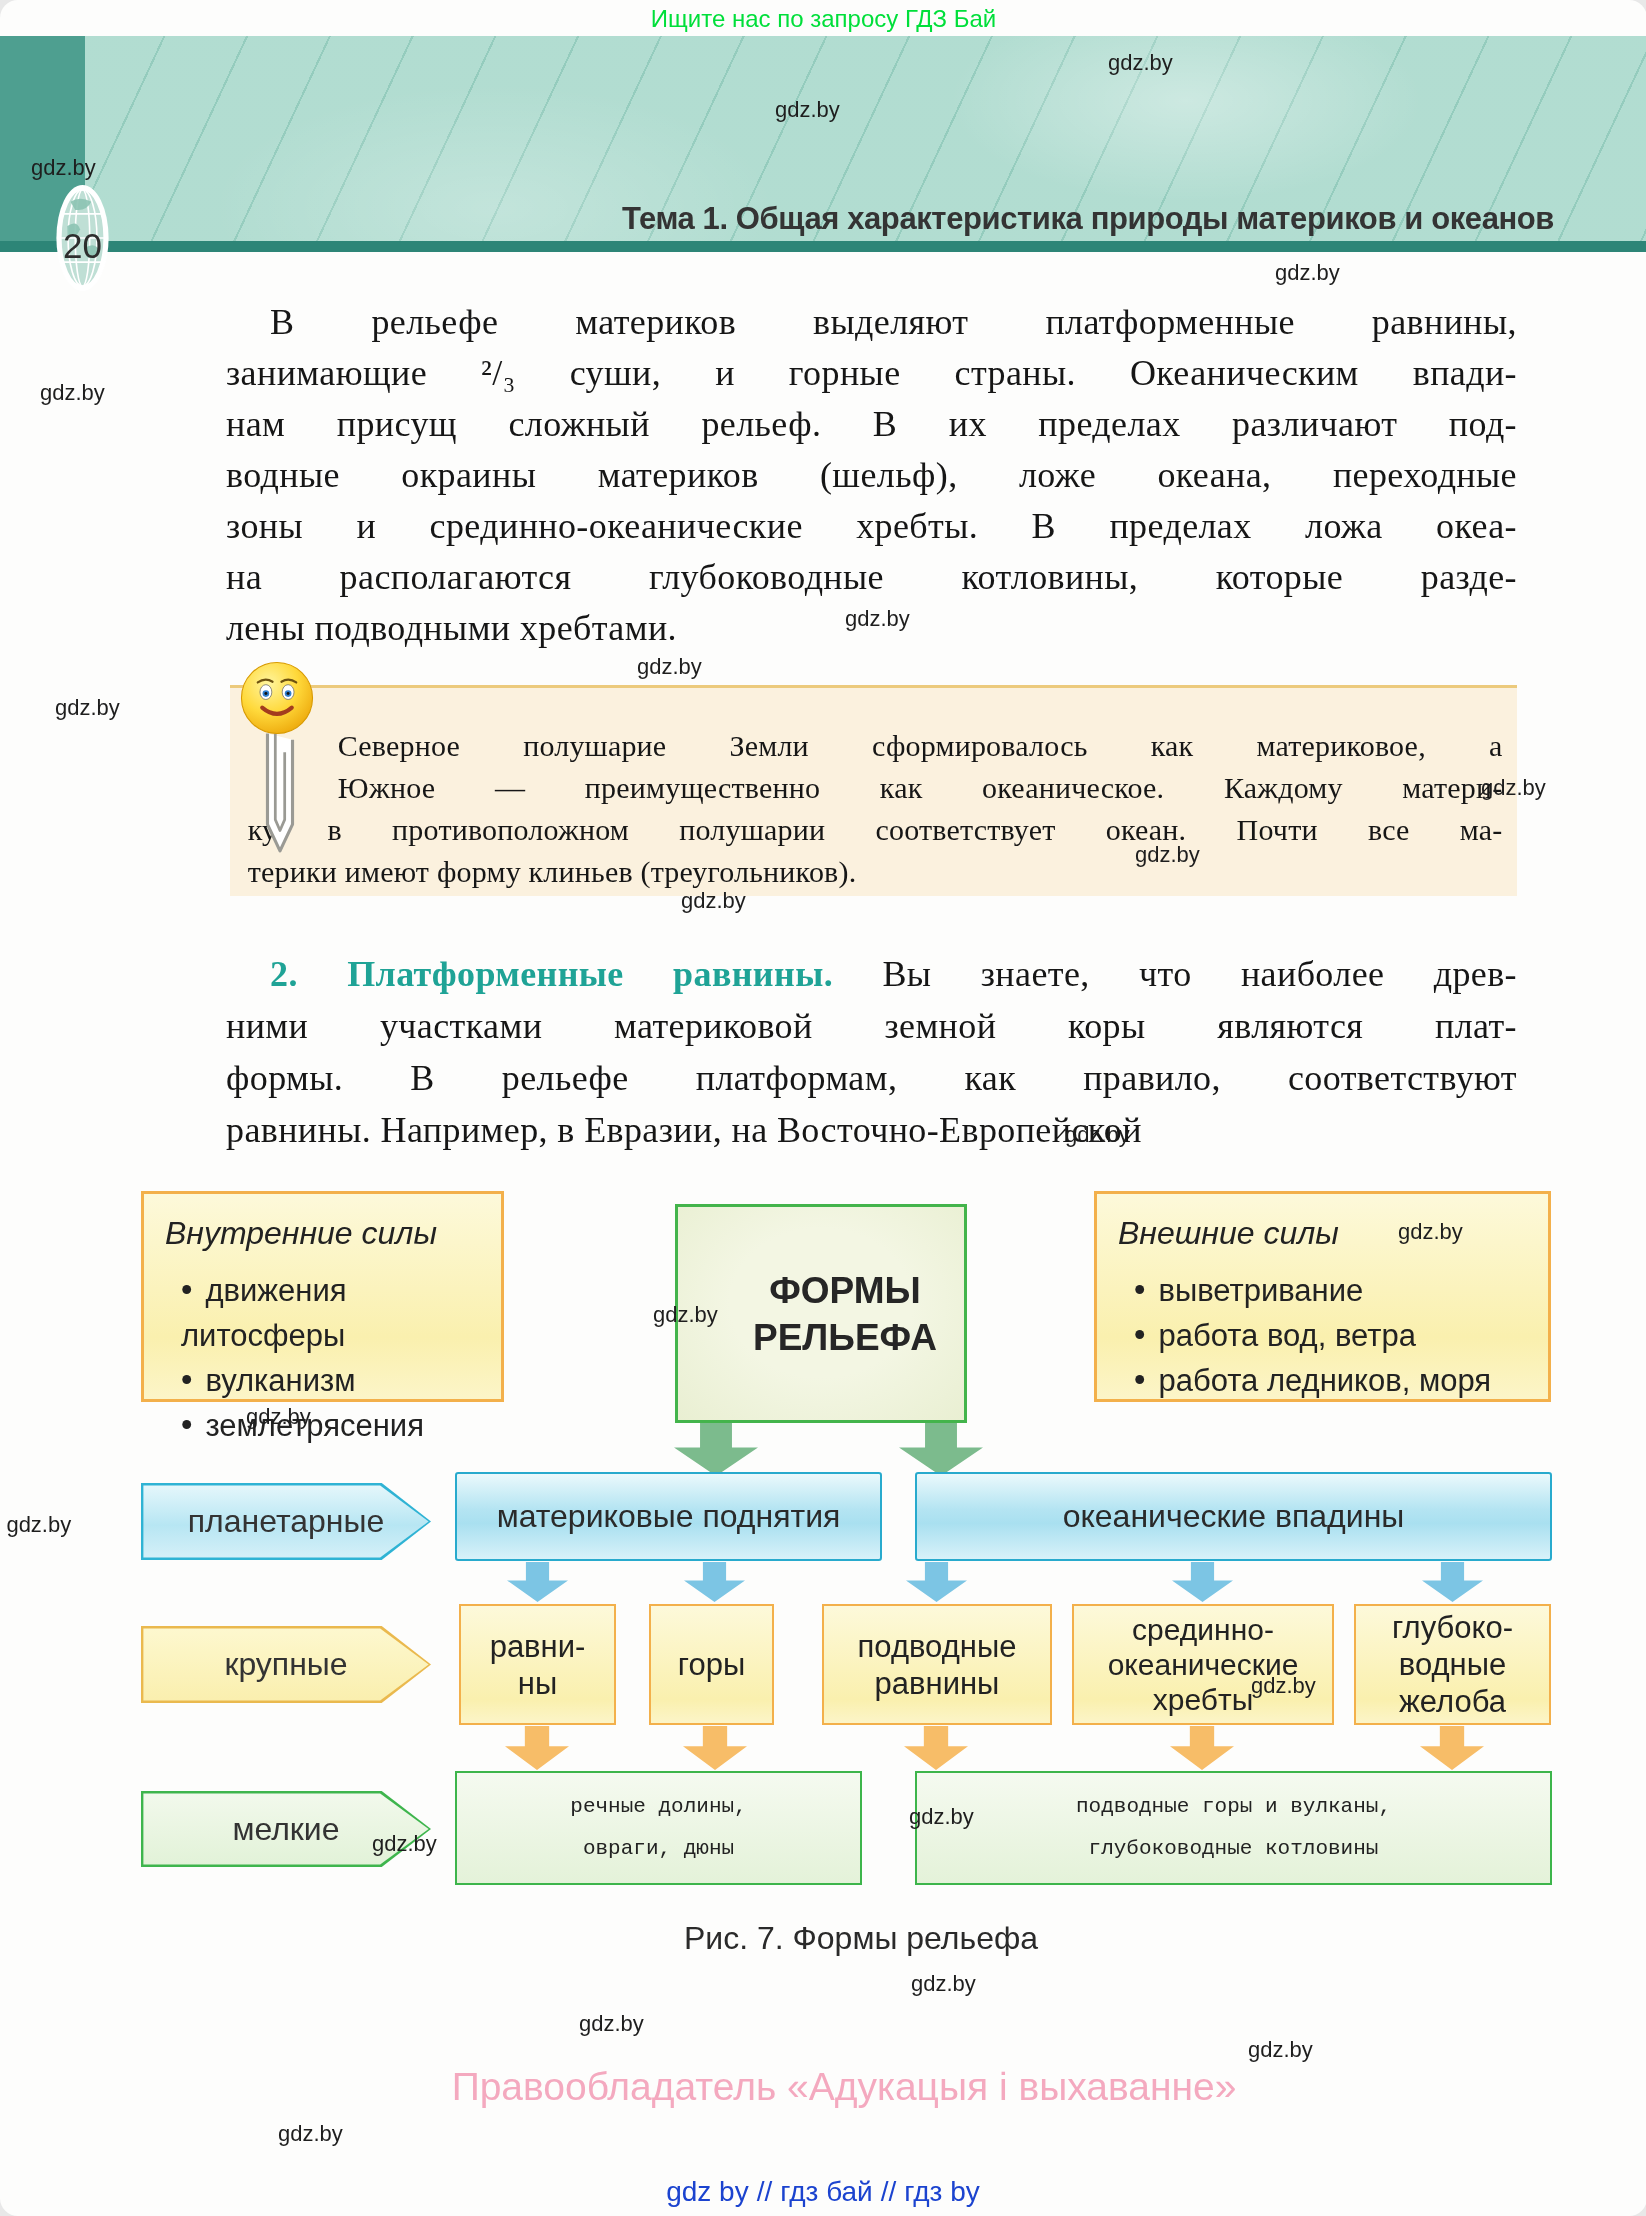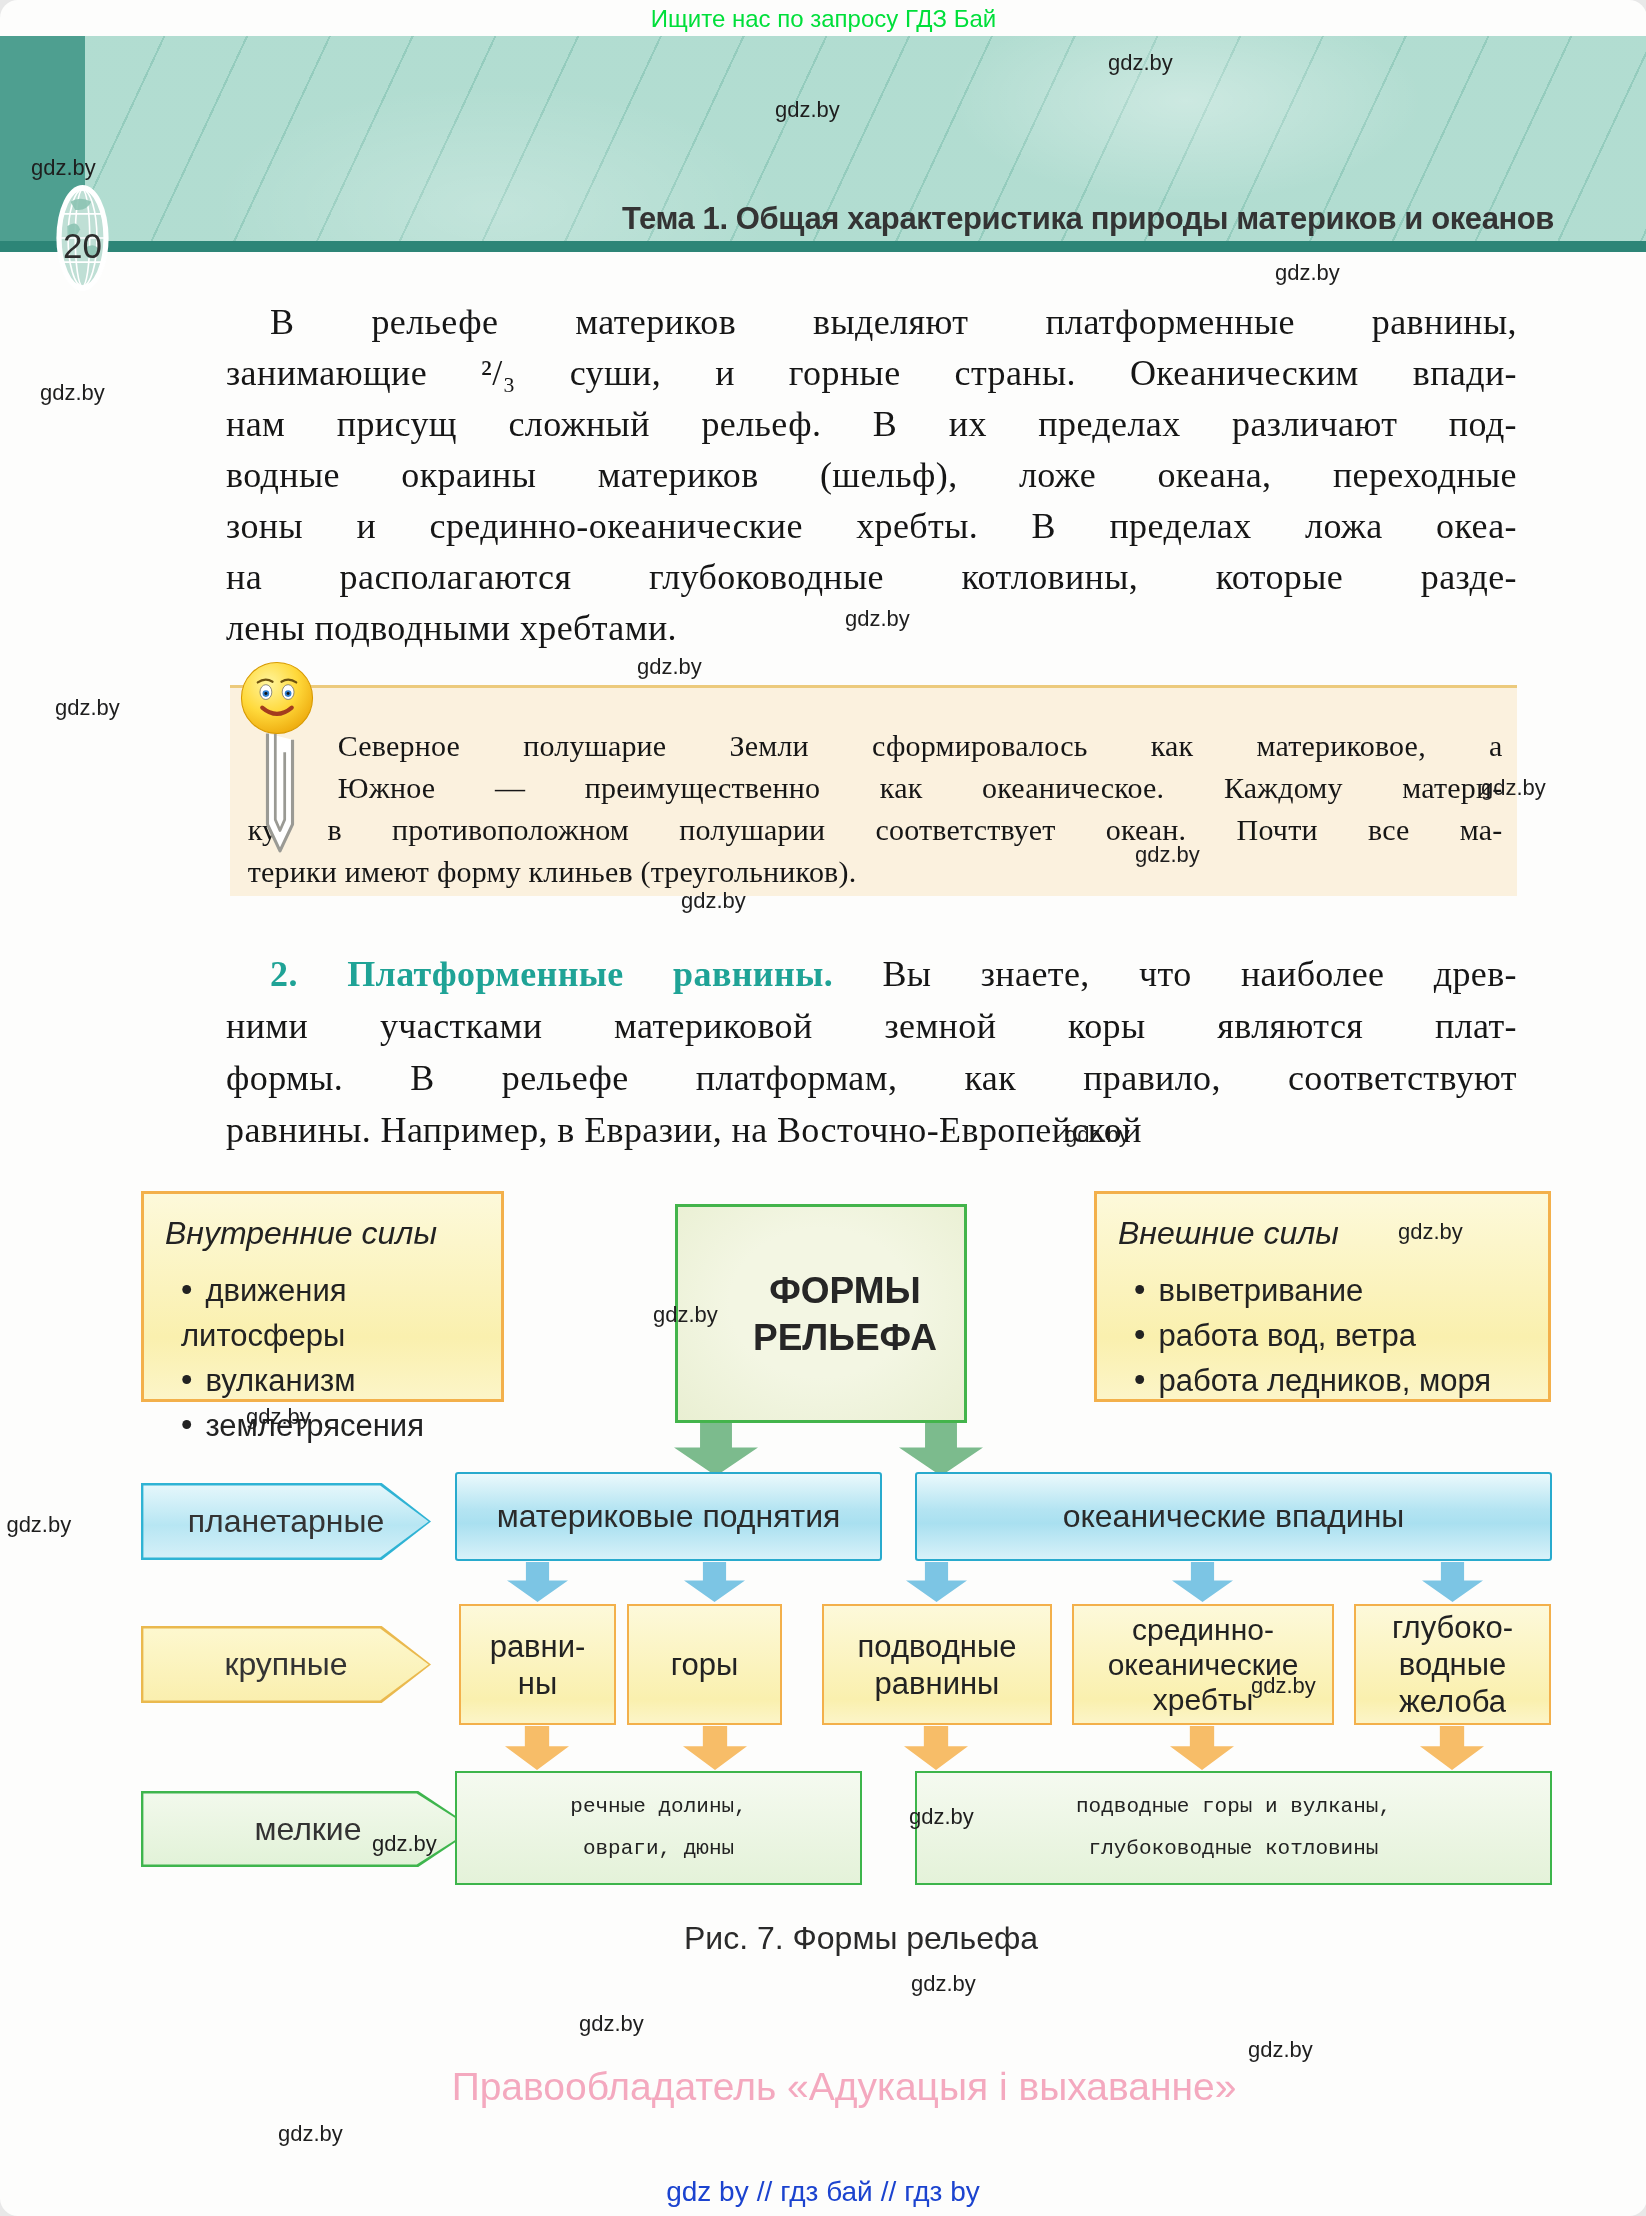--- a/index.html
+++ b/index.html
@@ -231,37 +231,37 @@
   <div class="darr darr-blue" style="left:1422px;top:1562px;width:61px;height:40px;"></div>
 
   <div class="ptr ptr-yellow" style="left:141px;top:1626px;width:290px;height:77px;">
     <div class="ptr-outer"></div>
     <div class="ptr-inner">
       <div class="ptr-label">крупные</div>
     </div>
   </div>
   <div class="dbox ybox3" style="left:459px;top:1604px;width:157px;height:121px;">равни-
 ны</div>
-  <div class="dbox ybox3" style="left:627px;top:1604px;width:155px;height:121px;">горы</div>
+  <div class="dbox ybox3" style="left:649px;top:1604px;width:125px;height:121px;">горы</div>
   <div class="dbox ybox3" style="left:822px;top:1604px;width:230px;height:121px;">подводные
 равнины</div>
   <div class="dbox ybox3" style="left:1072px;top:1604px;width:262px;height:121px;font-size:30px;line-height:35px;">срединно-
 океанические
 хребты</div>
   <div class="dbox ybox3" style="left:1354px;top:1604px;width:197px;height:121px;">глубоко-
 водные
 желоба</div>
 
   <div class="darr darr-orange" style="left:505px;top:1726px;width:64px;height:44px;"></div>
   <div class="darr darr-orange" style="left:683px;top:1726px;width:64px;height:44px;"></div>
   <div class="darr darr-orange" style="left:904px;top:1726px;width:64px;height:44px;"></div>
   <div class="darr darr-orange" style="left:1170px;top:1726px;width:64px;height:44px;"></div>
   <div class="darr darr-orange" style="left:1420px;top:1726px;width:64px;height:44px;"></div>
 
-  <div class="ptr ptr-green" style="left:141px;top:1791px;width:290px;height:76px;padding-left:44px;">
+  <div class="ptr ptr-green" style="left:141px;top:1791px;width:290px;height:76px;">
     <div class="ptr-outer"></div>
     <div class="ptr-inner">
       <div class="ptr-label">мелкие</div>
     </div>
   </div>
   <div class="dbox gbox3" style="left:455px;top:1771px;width:407px;height:114px;">речные долины,
 овраги, дюны</div>
   <div class="dbox gbox3" style="left:915px;top:1771px;width:637px;height:114px;">подводные горы и вулканы,
 глубоководные котловины</div>
 

